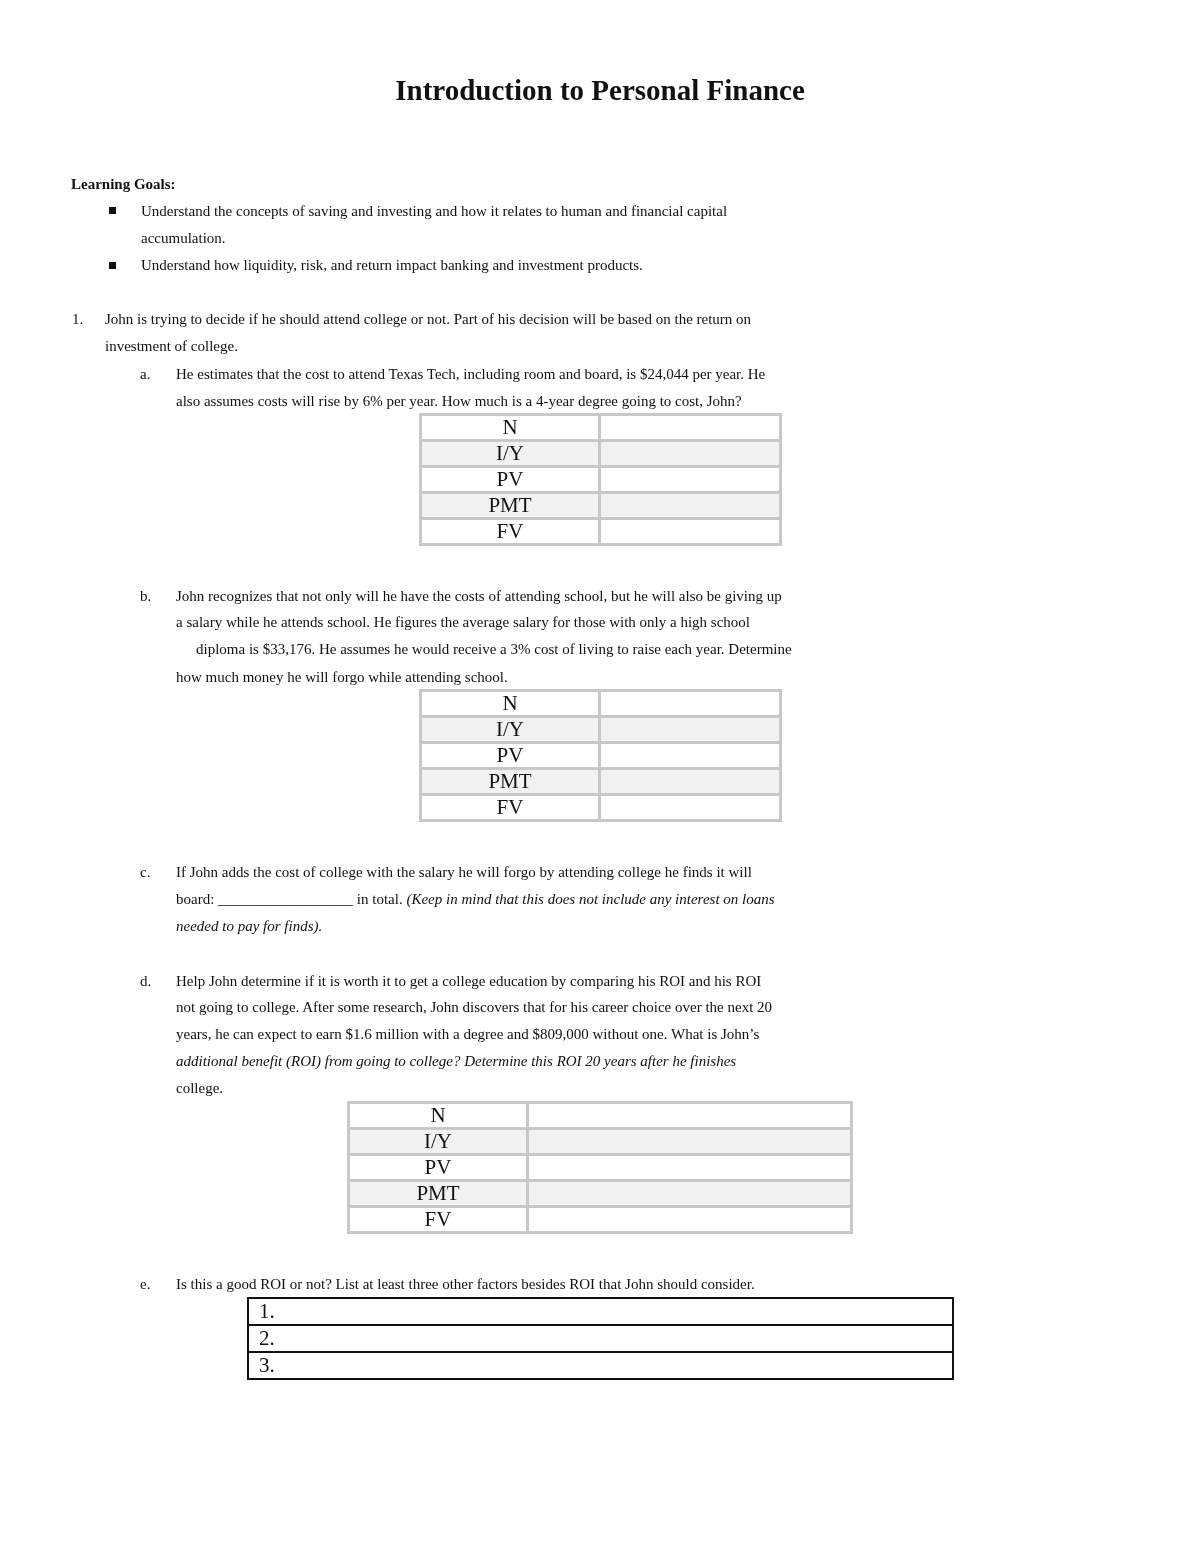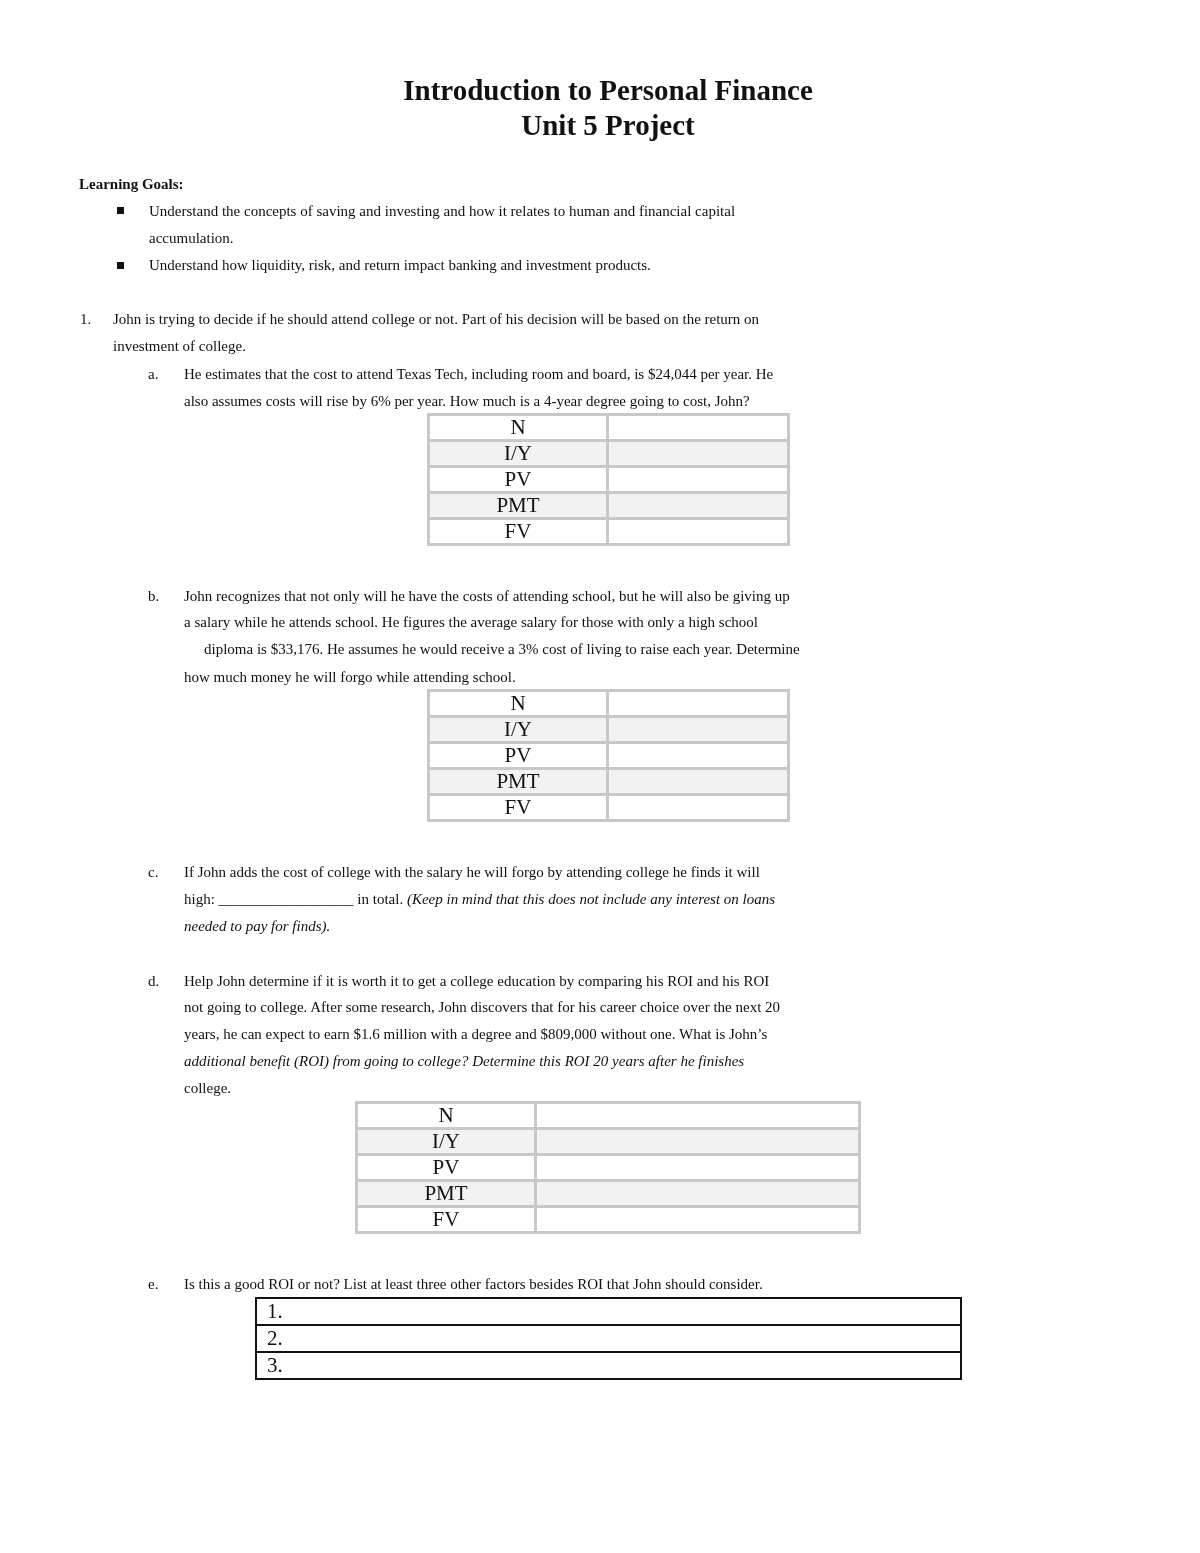--- a/index.html
+++ b/index.html
@@ -1,21 +1,21 @@
 <!DOCTYPE html>
 <html><head>
 <meta charset="utf-8">
 <style>
   html, body { margin: 0; padding: 0; background: #ffffff; }
   body {
     width: 1200px; height: 1553px; position: relative; overflow: hidden;
     font-family: "Liberation Serif", "DejaVu Serif", serif;
     color: #111111;
   }
-  .page { position: absolute; left: 8px; top: 0; width: 1000px; height: 1553px; }
+  .page { position: absolute; left: 0; top: 0; width: 1000px; height: 1553px; }
   .title {
     position: absolute; left: 0; width: 1200px; text-align: center;
     font-weight: bold; font-size: 29px; line-height: 34px;
   }
   .t1 { top: 73px; }
   .t2 { top: 108px; }
   .txt { position: absolute; font-size: 15px; line-height: 27px; white-space: nowrap; }
   .bold { font-weight: bold; }
   .ital { font-style: italic; }
   .bullet {
@@ -47,21 +47,20 @@
     border: none; outline: none; background: transparent; width: 650px;
     font-family: "Liberation Serif", serif; font-size: 20px;
   }
 </style>
 </head>
 <body>
 
 <div class="page">
 
   <div class="title t1">Introduction to Personal Finance</div>
-  <div class="title t2">Unit 5 Project</div>
 
   <div class="txt bold" style="left:71px; top:171px;">Learning Goals:</div>
 
   <div class="bullet" style="left:109px; top:207px;"></div>
   <div class="txt" style="left:141px; top:198px;">Understand the concepts of saving and investing and how it relates to human and financial capital</div>
   <div class="txt" style="left:141px; top:225px;">accumulation.</div>
 
   <div class="bullet" style="left:109px; top:262px;"></div>
   <div class="txt" style="left:141px; top:252px;">Understand how liquidity, risk, and return impact banking and investment products.</div>
 
@@ -125,21 +124,21 @@
     <tr>
       <td class="lbl">FV</td>
       <td class="val"><input value="" style=""></td>
     </tr>
   </tbody>
     </table>
 
   <div class="txt" style="left:140px; top:859px;">c.</div>
   <div class="txt" style="left:176px; top:859px;">If John adds the cost of college with the salary he will forgo by attending college he finds it will</div>
   <div class="txt" style="left:176px; top:886px;">
-    <span>high: </span><span>__________________</span><span> in total.  </span><span class="ital">(Keep in mind that this does not include any interest on loans</span>
+    <span>board: </span><span>__________________</span><span> in total.  </span><span class="ital">(Keep in mind that this does not include any interest on loans</span>
   </div>
   <div class="txt ital" style="left:176px; top:913px;">needed to pay for finds).</div>
 
   <div class="txt" style="left:140px; top:968px;">d.</div>
   <div class="txt" style="left:176px; top:968px;">Help John determine if it is worth it to get a college education by comparing his ROI and his ROI</div>
   <div class="txt" style="left:176px; top:994px;">not going to college.  After some research, John discovers that for his career choice over the next 20</div>
   <div class="txt" style="left:176px; top:1021px;">years, he can expect to earn $1.6 million with a degree and $809,000 without one.  What is John’s</div>
   <div class="txt" style="left:176px; top:1048px;font-style:italic;">additional benefit (ROI) from going to college?  Determine this ROI 20 years after he finishes</div>
   <div class="txt" style="left:176px; top:1075px;">college.</div>
 

